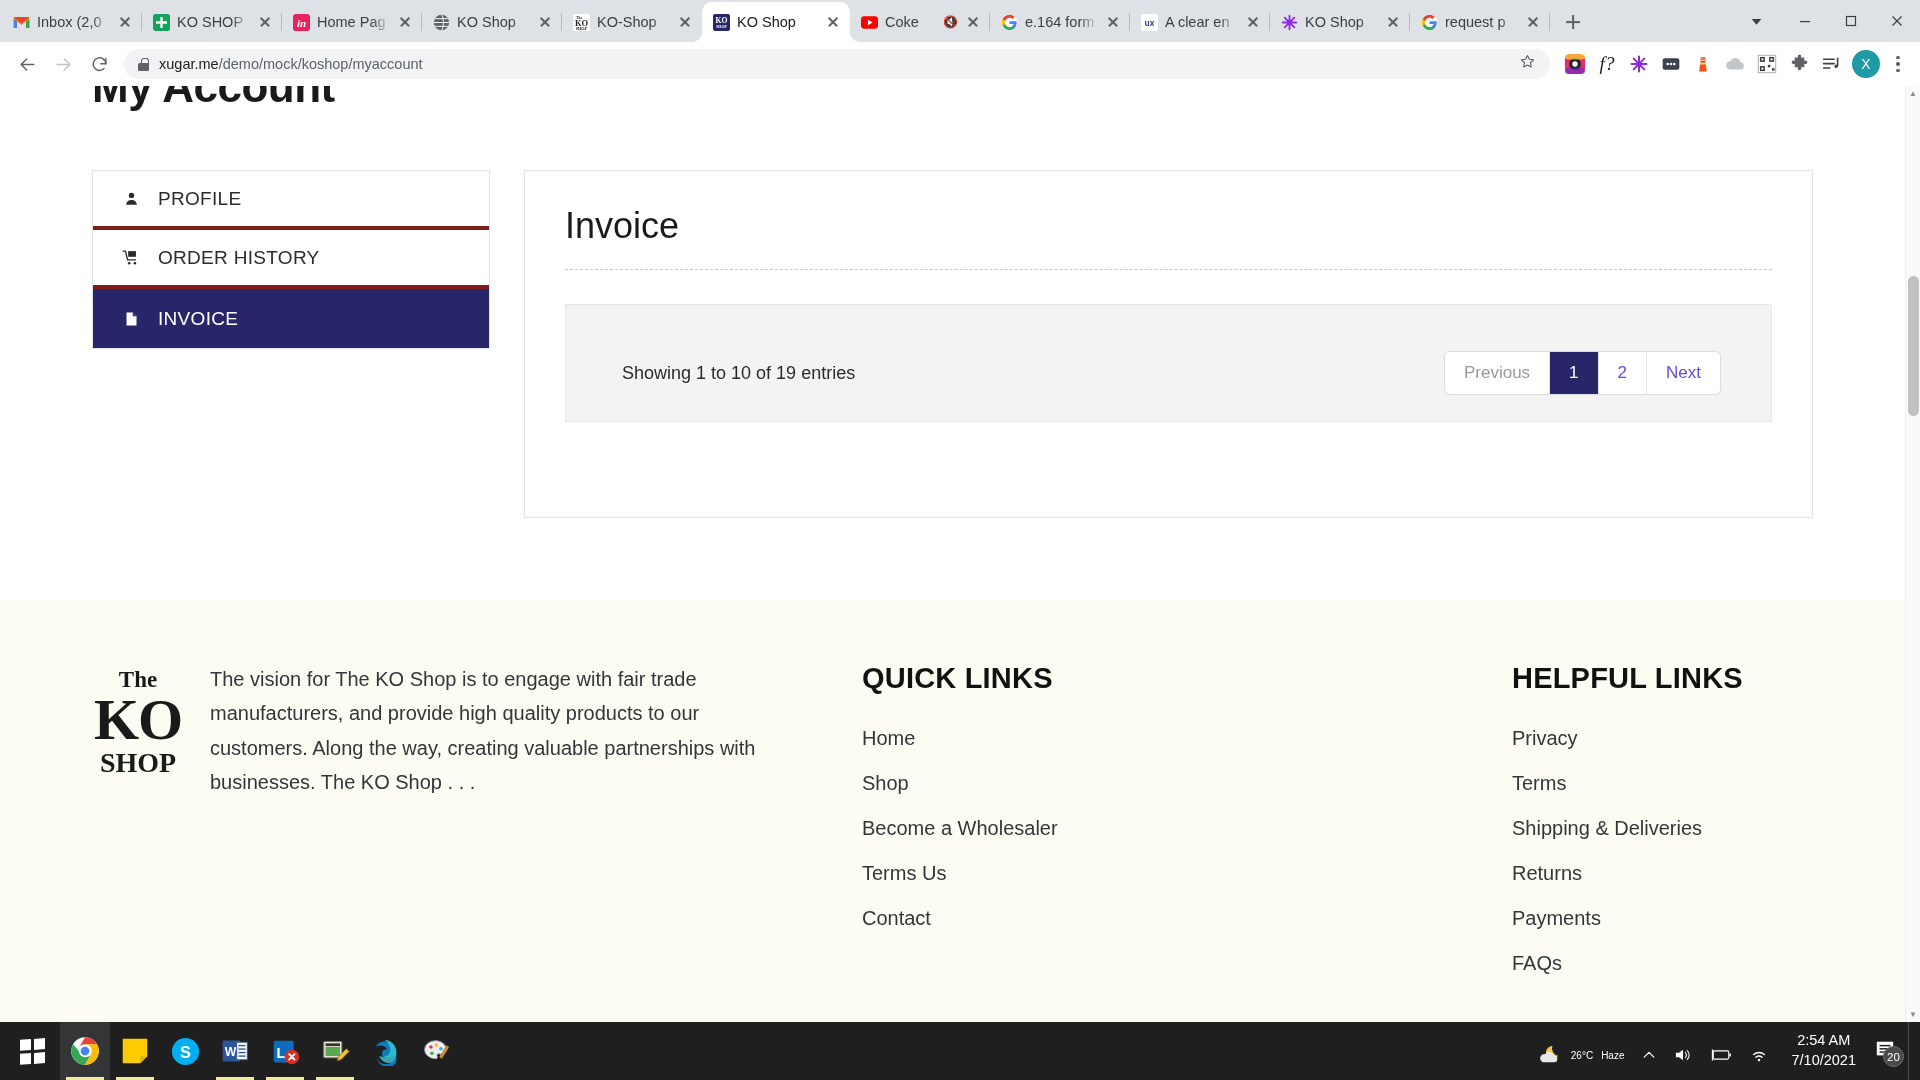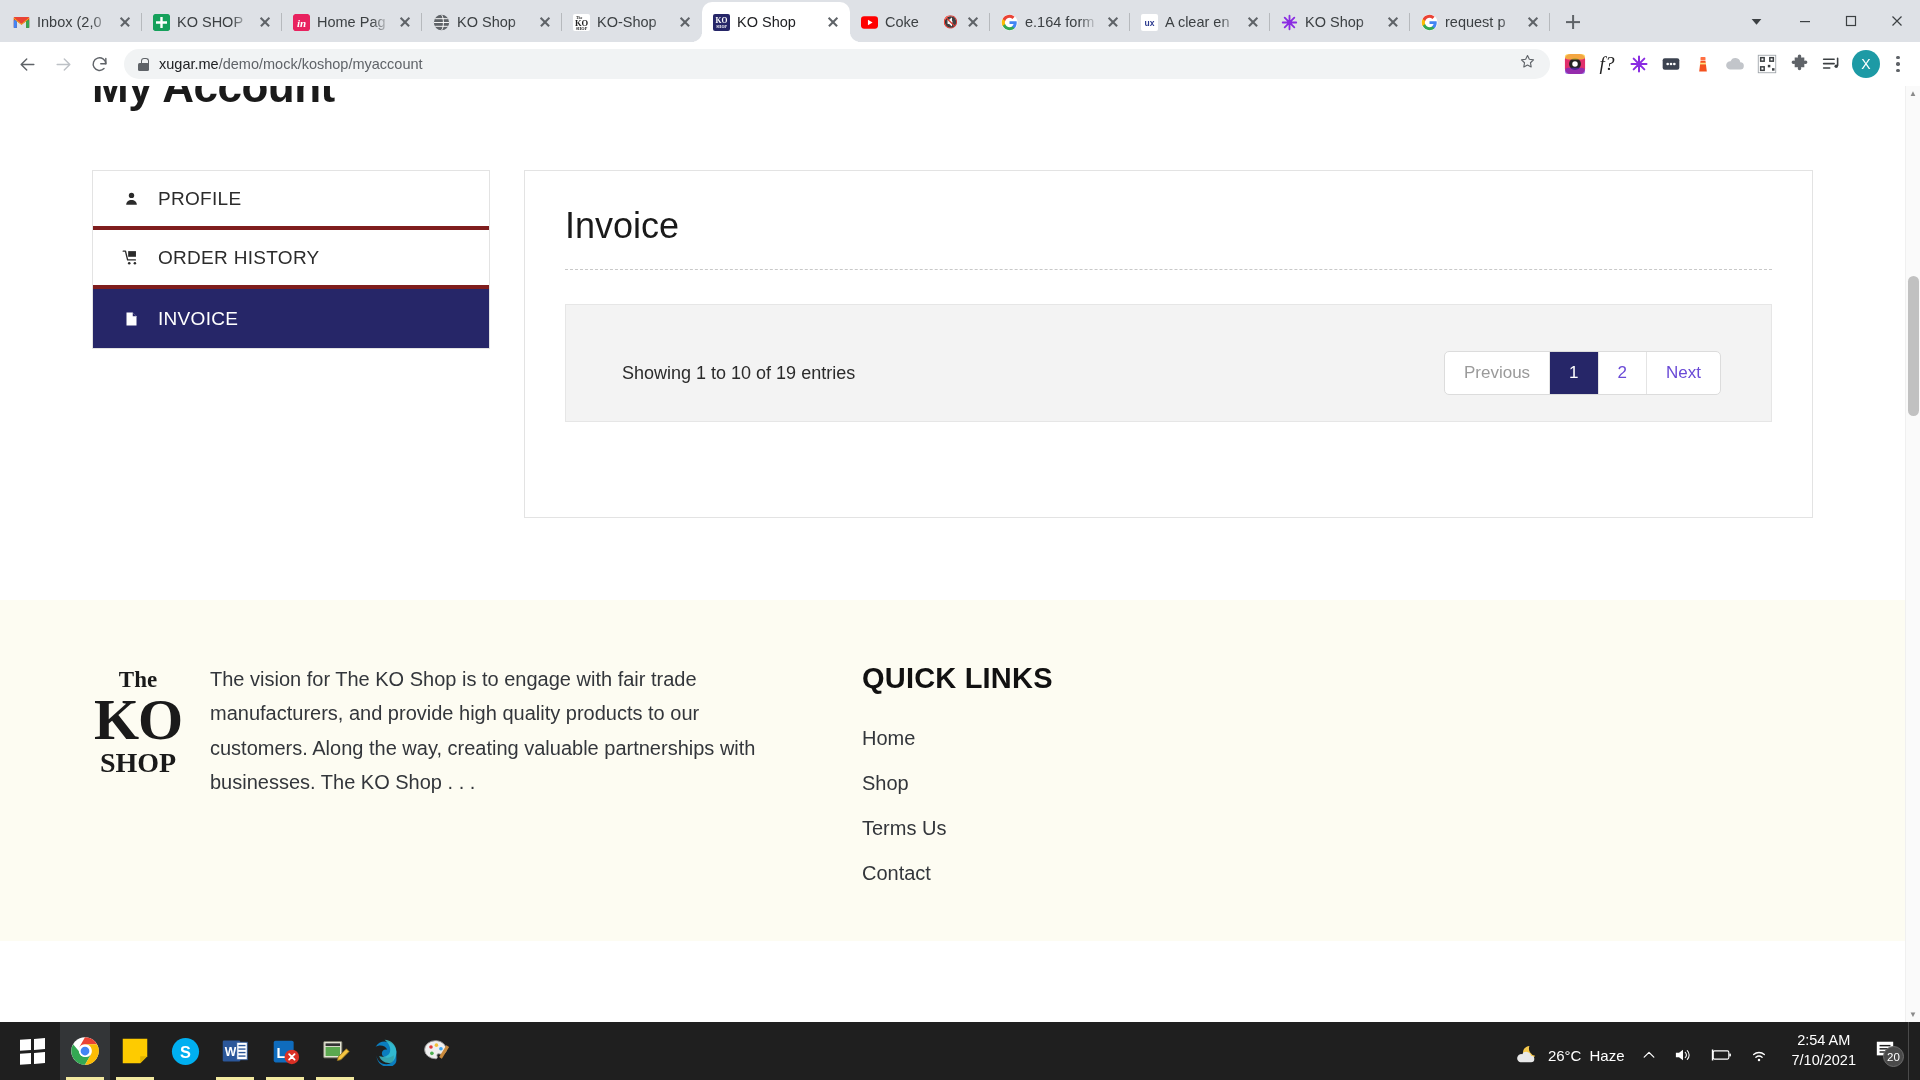--- a/index.html
+++ b/index.html
@@ -229,21 +229,21 @@
     justify-content: center; position: relative;
   }
   .tb-app.active { background: #333537; }
   .tb-app .uline {
     position: absolute; bottom: 0; left: 6px; right: 6px; height: 3px;
     background: #f2e9a0;
   }
   .tray { margin-left: auto; display: flex; align-items: center;
           gap: 0; padding-right: 4px; }
   .tray-item { display: flex; align-items: center; gap: 8px;
-               padding: 0 9px; font-size: 15px; color: #fff; margin-top: 8px; }
+               padding: 0 9px; font-size: 10px; color: #fff; margin-top: 8px; }
   .clock { text-align: center; font-size: 14.5px; line-height: 1.35;
            padding: 0 12px 0 14px; }
   .notif { position: relative; padding: 0 12px 0 6px; }
   .notif-badge {
     position: absolute; right: 4px; bottom: -4px; width: 21px; height: 21px;
     border-radius: 50%; background: #4a4a4a; color: #fff; font-size: 11.5px;
     display: flex; align-items: center; justify-content: center;
     border: 1px solid #6d6d6d;
   }
   .show-desktop { width: 8px; height: 58px; border-left: 1px solid #4a4a4a; }
@@ -593,25 +593,37 @@
             <div class="l3">SHOP</div>
           </div>
           <div class="f-text">The vision for The KO Shop is to engage with fair trade manufacturers, and provide high quality products to our customers. Along the way, creating valuable partnerships with businesses. The KO Shop  . . .</div>
         </div>
 
         <div class="f-col qk">
           <div class="f-head">QUICK LINKS</div>
           <div id="quick-links-host">
               <div class="f-link">Home</div>
               <div class="f-link">Shop</div>
+              <div class="f-link">Become a Wholesaler</div>
               <div class="f-link">Terms Us</div>
               <div class="f-link">Contact</div>
             </div>
         </div>
 
+        <div class="f-col">
+          <div class="f-head">HELPFUL LINKS</div>
+          <div id="helpful-links-host">
+              <div class="f-link">Privacy</div>
+              <div class="f-link">Terms</div>
+              <div class="f-link">Shipping &amp; Deliveries</div>
+              <div class="f-link">Returns</div>
+              <div class="f-link">Payments</div>
+              <div class="f-link">FAQs</div>
+            </div>
+        </div>
       </div>
     </div>
 
     <div class="scrollbar">
       <div class="sb-arrow">▲</div>
       <div class="sb-thumb"></div>
       <div class="sb-arrow bot">▼</div>
     </div>
   </div>
 

